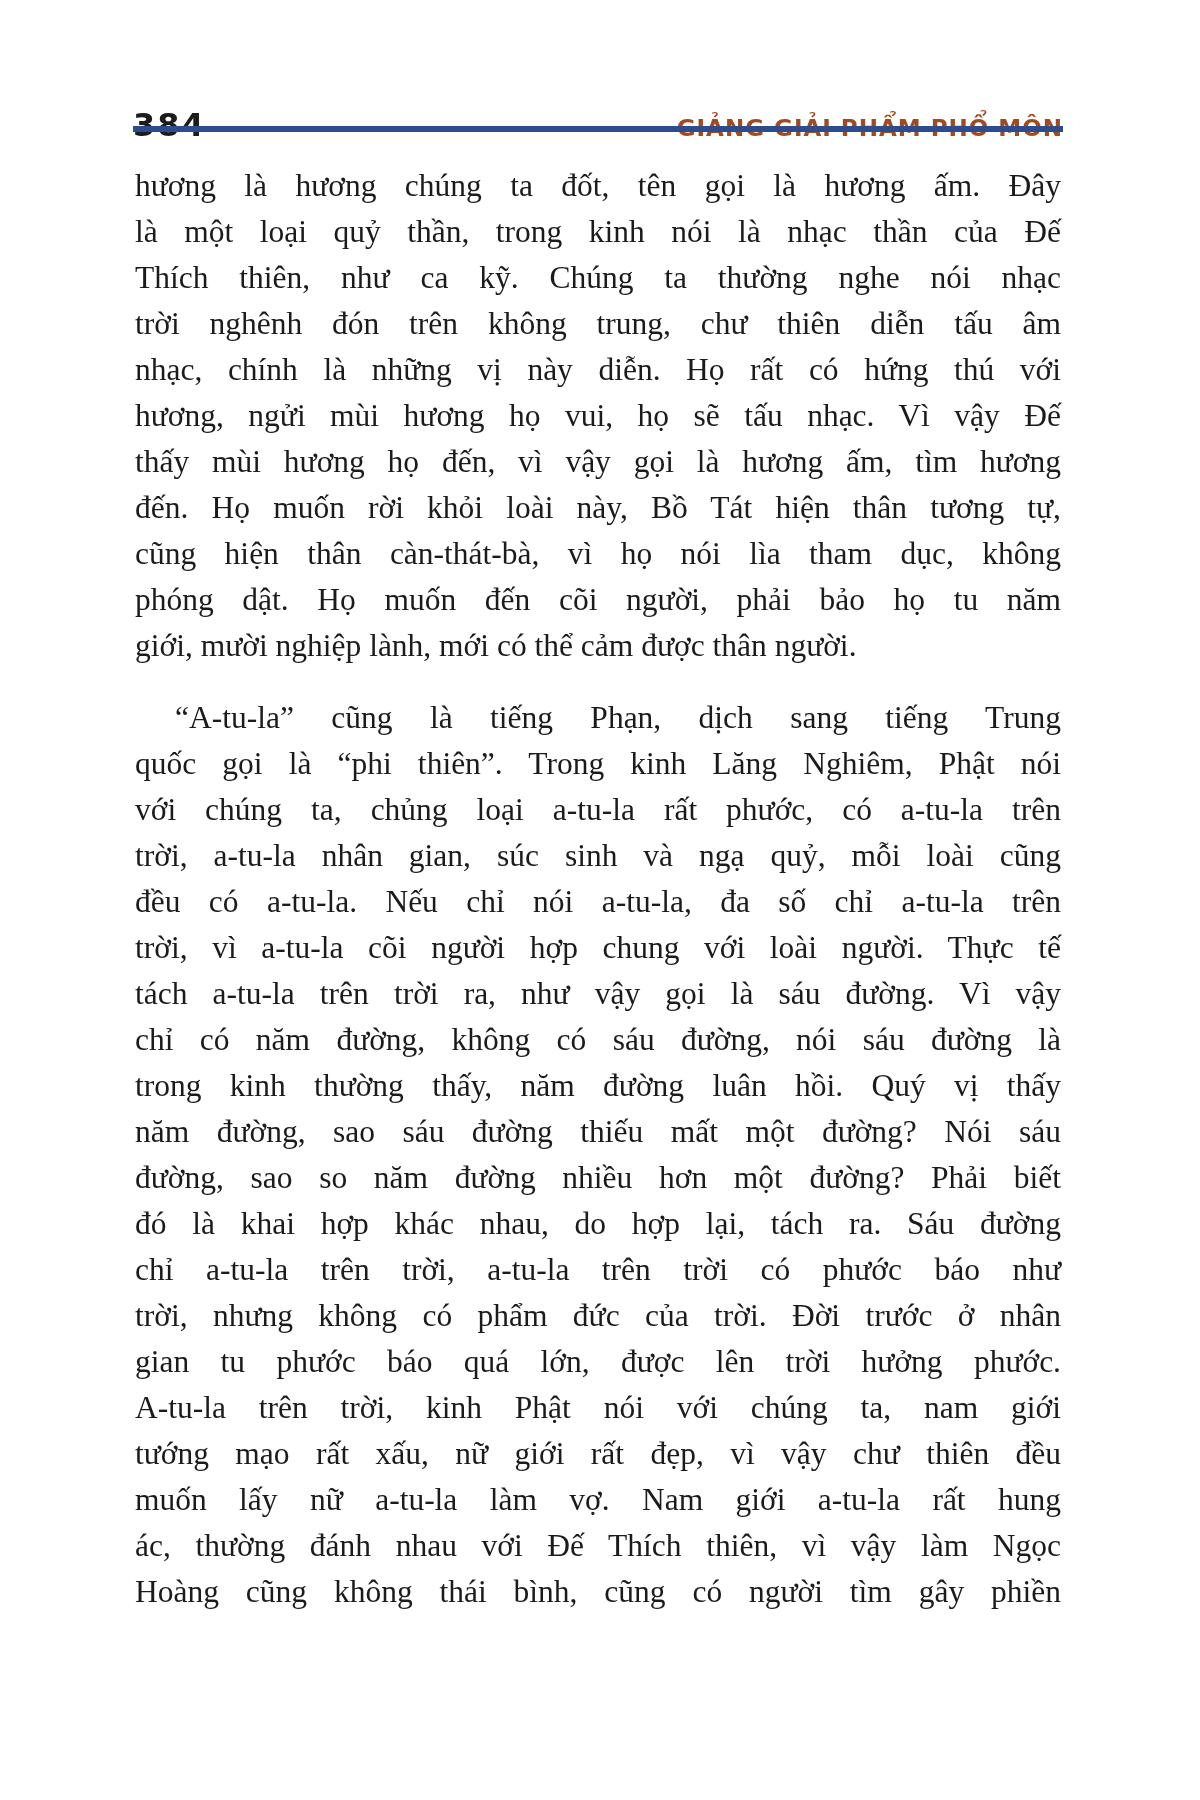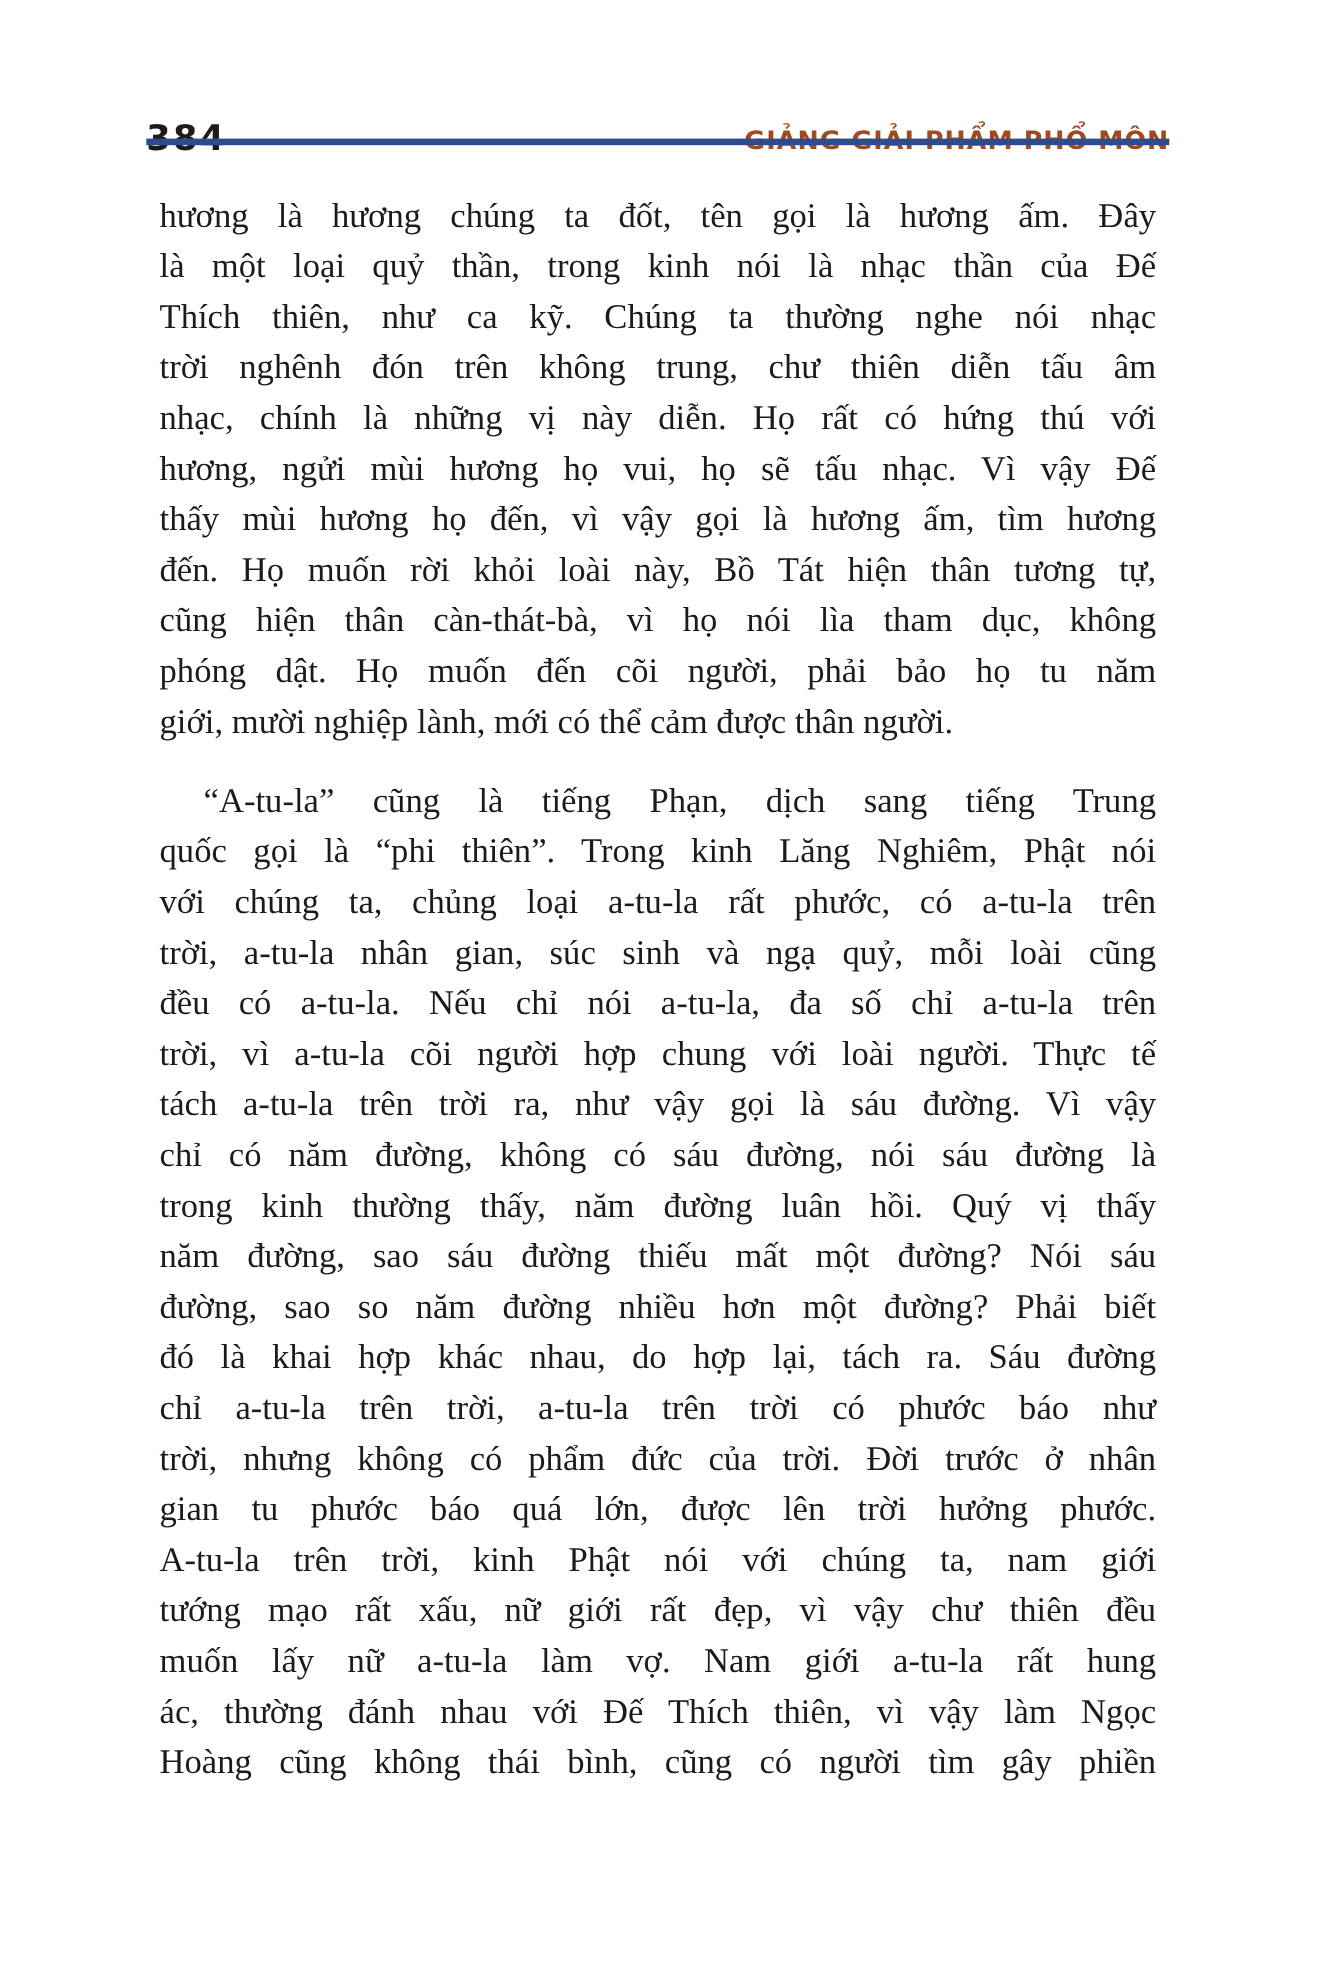--- a/index.html
+++ b/index.html
@@ -34,21 +34,21 @@
   .head-rule {
     position: absolute; left: 133px; top: 126px;
     width: 930px; height: 6px;
     background: var(--rule-color, #2d4b8d);
   }
   .text-block {
     position: absolute; left: 133px; top: 161px; width: 930px;
     font-size: 31.5px; line-height: 46px;
     color: var(--text-color, #1b1b1b);
   }
-  .para { margin: 12px; }
+  .para { margin: 2px; }
   .para + .para { margin-top: 26px; }
   .line {
     text-align: justify;
     text-align-last: justify;
     min-height: 46px;
   }
   .line.last-left { text-align-last: left; }
   .line.indent { text-indent: 40px; }
 </style>
 </head>

